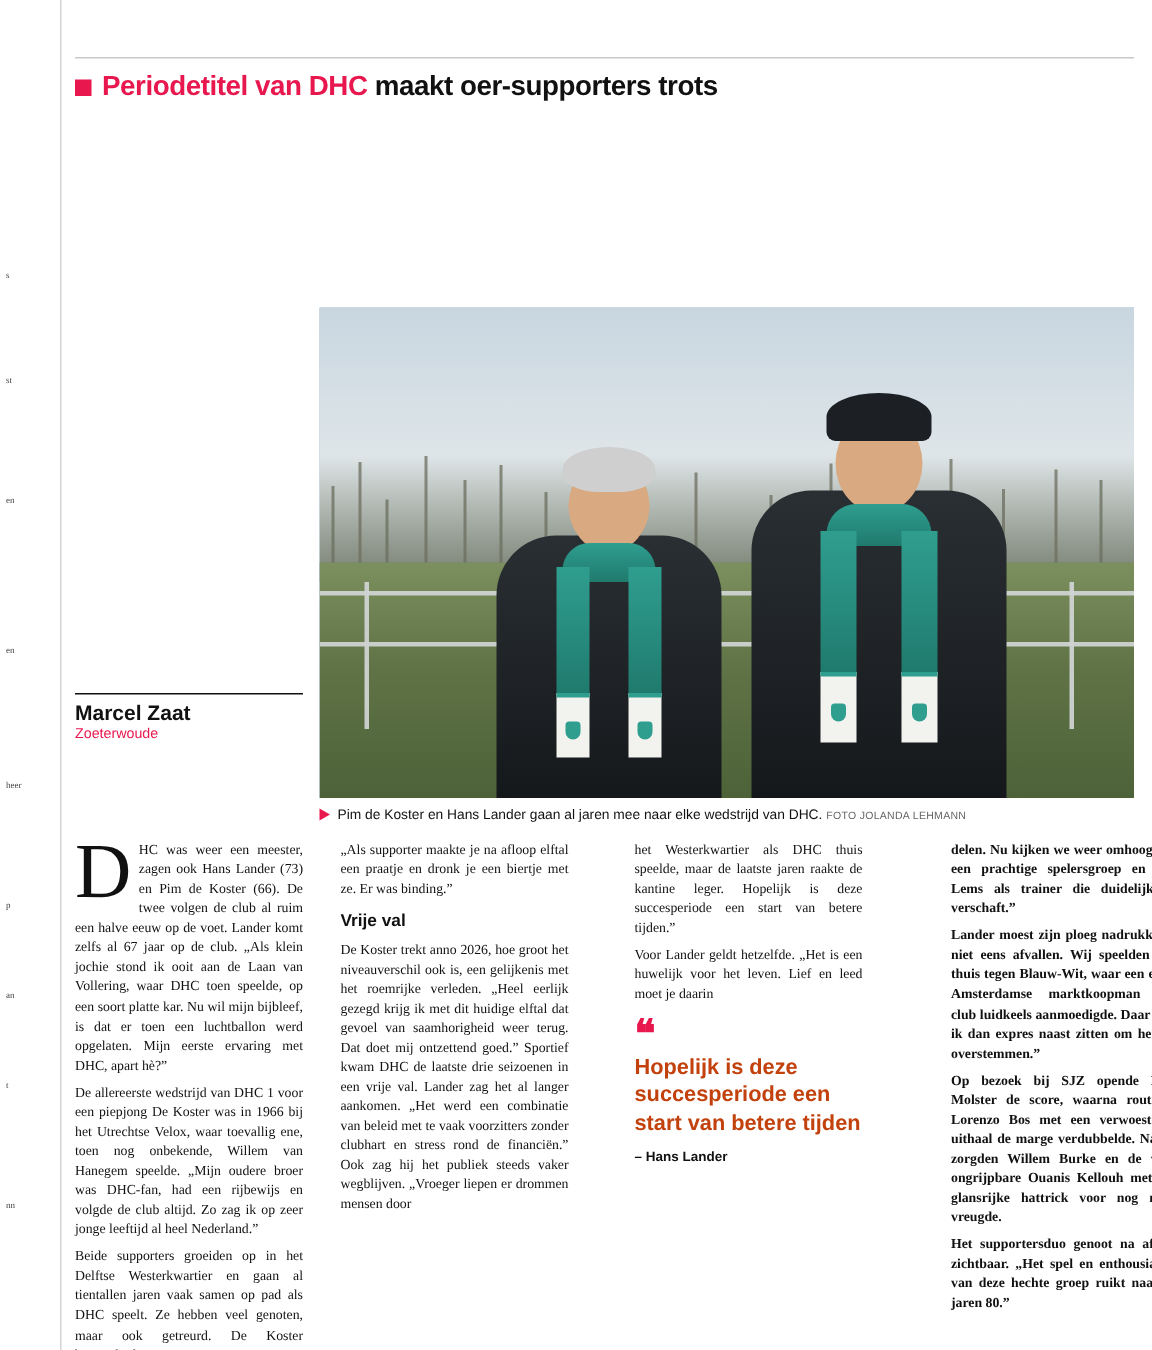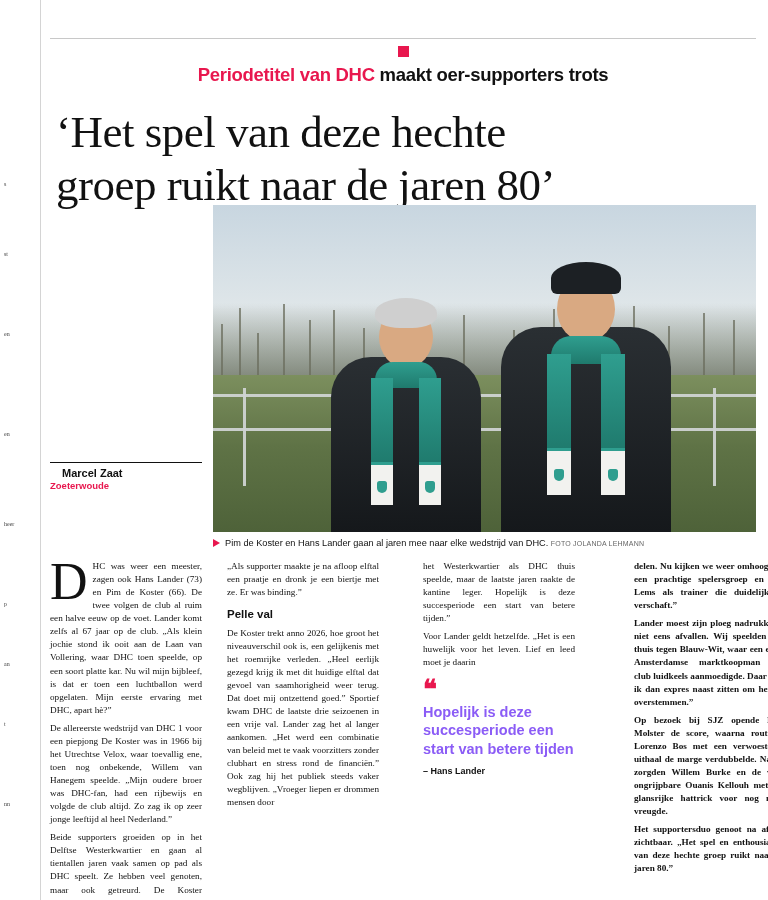--- a/index.html
+++ b/index.html
@@ -59,21 +59,20 @@
   }
   .kicker {
     position: absolute;
     left: 50px;
     top: 44px;
     width: 706px;
     height: 26px;
     display: flex;
     align-items: center;
     gap: 7px;
-    flex-direction: column;
   }
   .kicker-sq {
     width: 11px; height: 11px;
     background: #e8174e;
     flex: 0 0 auto;
     margin-top: 2px;
   }
   .kicker-text {
     font-family: "Liberation Sans", sans-serif;
     font-size: 18.5px;
@@ -115,29 +114,28 @@
     position: absolute;
     left: 50px;
     top: 462px;
     width: 152px;
   }
   .byline-rule {
     width: 152px; height: 1px; background: #111; margin-bottom: 4px;
   }
   .byline-name {
     font-family: "Liberation Sans", sans-serif;
-    font-size: 11px;
-    font-weight: bold;
-    color: #111;
-    margin-left: 12px;
+    font-size: 14px;
+    font-weight: bold;
+    color: #111;
   }
   .byline-place {
     font-family: "Liberation Sans", sans-serif;
     font-size: 9.5px;
-    font-weight: bold;
+    font-weight: normal;
     color: #e8174e;
     margin-top: 1px;
   }
 
   
   .photo {
     position: absolute;
     left: 213px;
     top: 205px;
     width: 543px;
@@ -283,21 +281,21 @@
     font-weight: bold;
     color: #e8174e;
     line-height: .8;
     letter-spacing: -1px;
   }
   .pq-text {
     font-family: "Liberation Sans", sans-serif;
     font-size: 14.5px;
     line-height: 1.25;
     font-weight: bold;
-    color: #8b5cf6;
+    color: #c2410c;
     margin-top: 4px;
     text-align: left;
   }
   .pq-attrib {
     font-family: "Liberation Sans", sans-serif;
     font-size: 9px;
     font-weight: bold;
     color: #111;
     margin-top: 7px;
     text-align: left;
@@ -323,24 +321,20 @@
 
   <div class="kicker-rule-top"></div>
   <div class="kicker">
     <div class="kicker-sq"></div>
     <div class="kicker-text">
       <span class="pink">Periodetitel van DHC</span>
       <span class="dark">maakt oer-supporters trots</span>
     </div>
   </div>
 
-  <h1 class="headline">
-    <span class="l1">‘Het spel van deze hechte</span>
-    <span class="l2">groep ruikt naar de jaren 80’</span>
-  </h1>
 
 
   <div class="byline">
     <div class="byline-rule"></div>
     <div class="byline-name">Marcel Zaat</div>
     <div class="byline-place">Zoeterwoude</div>
   </div>
 
   <div class="photo">
     <div class="sky"></div>
@@ -410,21 +404,21 @@
   <div class="cols">
 
     <div class="col c1">
       <p><span class="dropcap">D</span><span>HC was weer een meester, zagen ook Hans Lander (73) en Pim de Koster (66). De twee volgen de club al ruim een halve eeuw op de voet. Lander komt zelfs al 67 jaar op de club. „Als klein jochie stond ik ooit aan de Laan van Vollering, waar DHC toen speelde, op een soort platte kar. Nu wil mijn bijbleef, is dat er toen een luchtballon werd opgelaten. Mijn eerste ervaring met DHC, apart hè?”</span></p>
       <p>De allereerste wedstrijd van DHC 1 voor een piepjong De Koster was in 1966 bij het Utrechtse Velox, waar toevallig ene, toen nog onbekende, Willem van Hanegem speelde. „Mijn oudere broer was DHC-fan, had een rijbewijs en volgde de club altijd. Zo zag ik op zeer jonge leeftijd al heel Nederland.”</p>
       <p>Beide supporters groeiden op in het Delftse Westerkwartier en gaan al tientallen jaren vaak samen op pad als DHC speelt. Ze hebben veel genoten, maar ook getreurd. De Koster bewonderde</p>
     </div>
 
     <div class="col c2">
       <p>„Als supporter maakte je na afloop elftal een praatje en dronk je een biertje met ze. Er was binding.”</p>
-      <div class="subhead">Pelle val</div>
+      <div class="subhead">Vrije val</div>
       <p>De Koster trekt anno 2026, hoe groot het niveauverschil ook is, een gelijkenis met het roemrijke verleden. „Heel eerlijk gezegd krijg ik met dit huidige elftal dat gevoel van saamhorigheid weer terug. Dat doet mij ontzettend goed.” Sportief kwam DHC de laatste drie seizoenen in een vrije val. Lander zag het al langer aankomen. „Het werd een combinatie van beleid met te vaak voorzitters zonder clubhart en stress rond de financiën.” Ook zag hij het publiek steeds vaker wegblijven. „Vroeger liepen er drommen mensen door</p>
     </div>
 
     <div class="col c3">
       <p>het Westerkwartier als DHC thuis speelde, maar de laatste jaren raakte de kantine leger. Hopelijk is deze succesperiode een start van betere tijden.”</p>
       <p>Voor Lander geldt hetzelfde. „Het is een huwelijk voor het leven. Lief en leed moet je daarin</p>
       <div class="pullquote">
         <div class="pq-mark">❝</div>
         <div class="pq-text">Hopelijk is deze succesperiode een start van betere tijden</div>
         <div class="pq-attrib">– Hans Lander</div>

